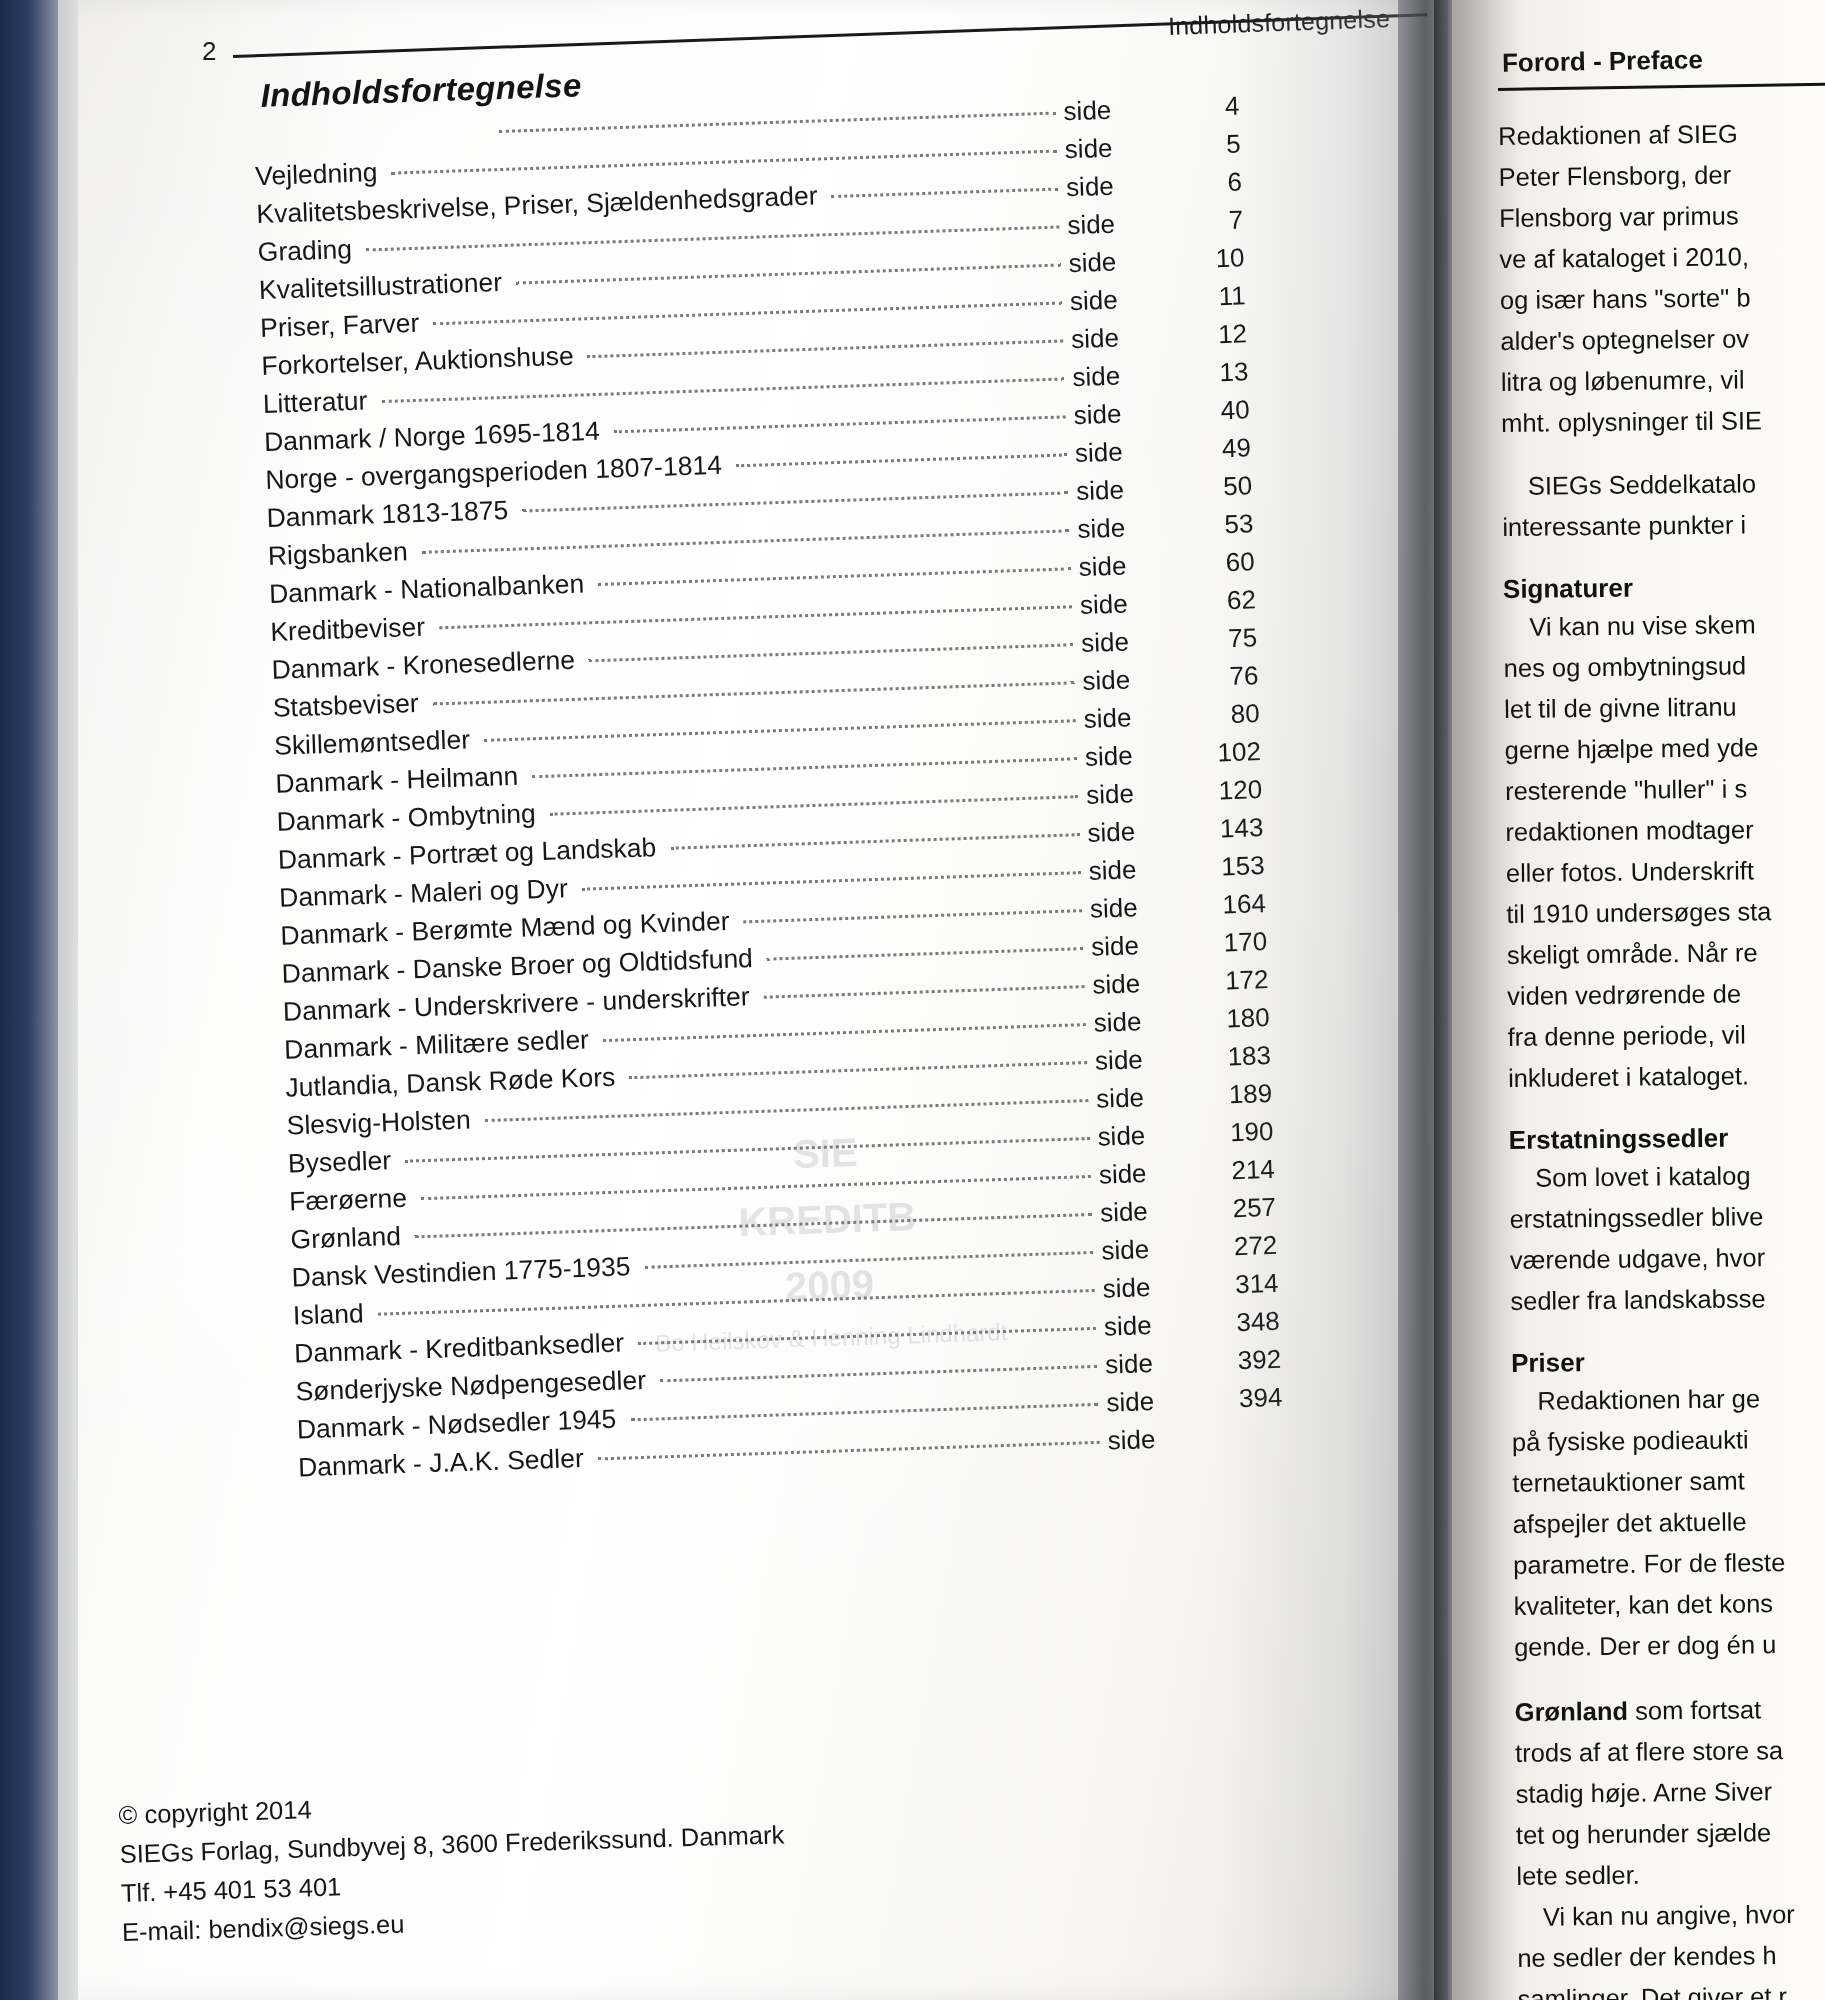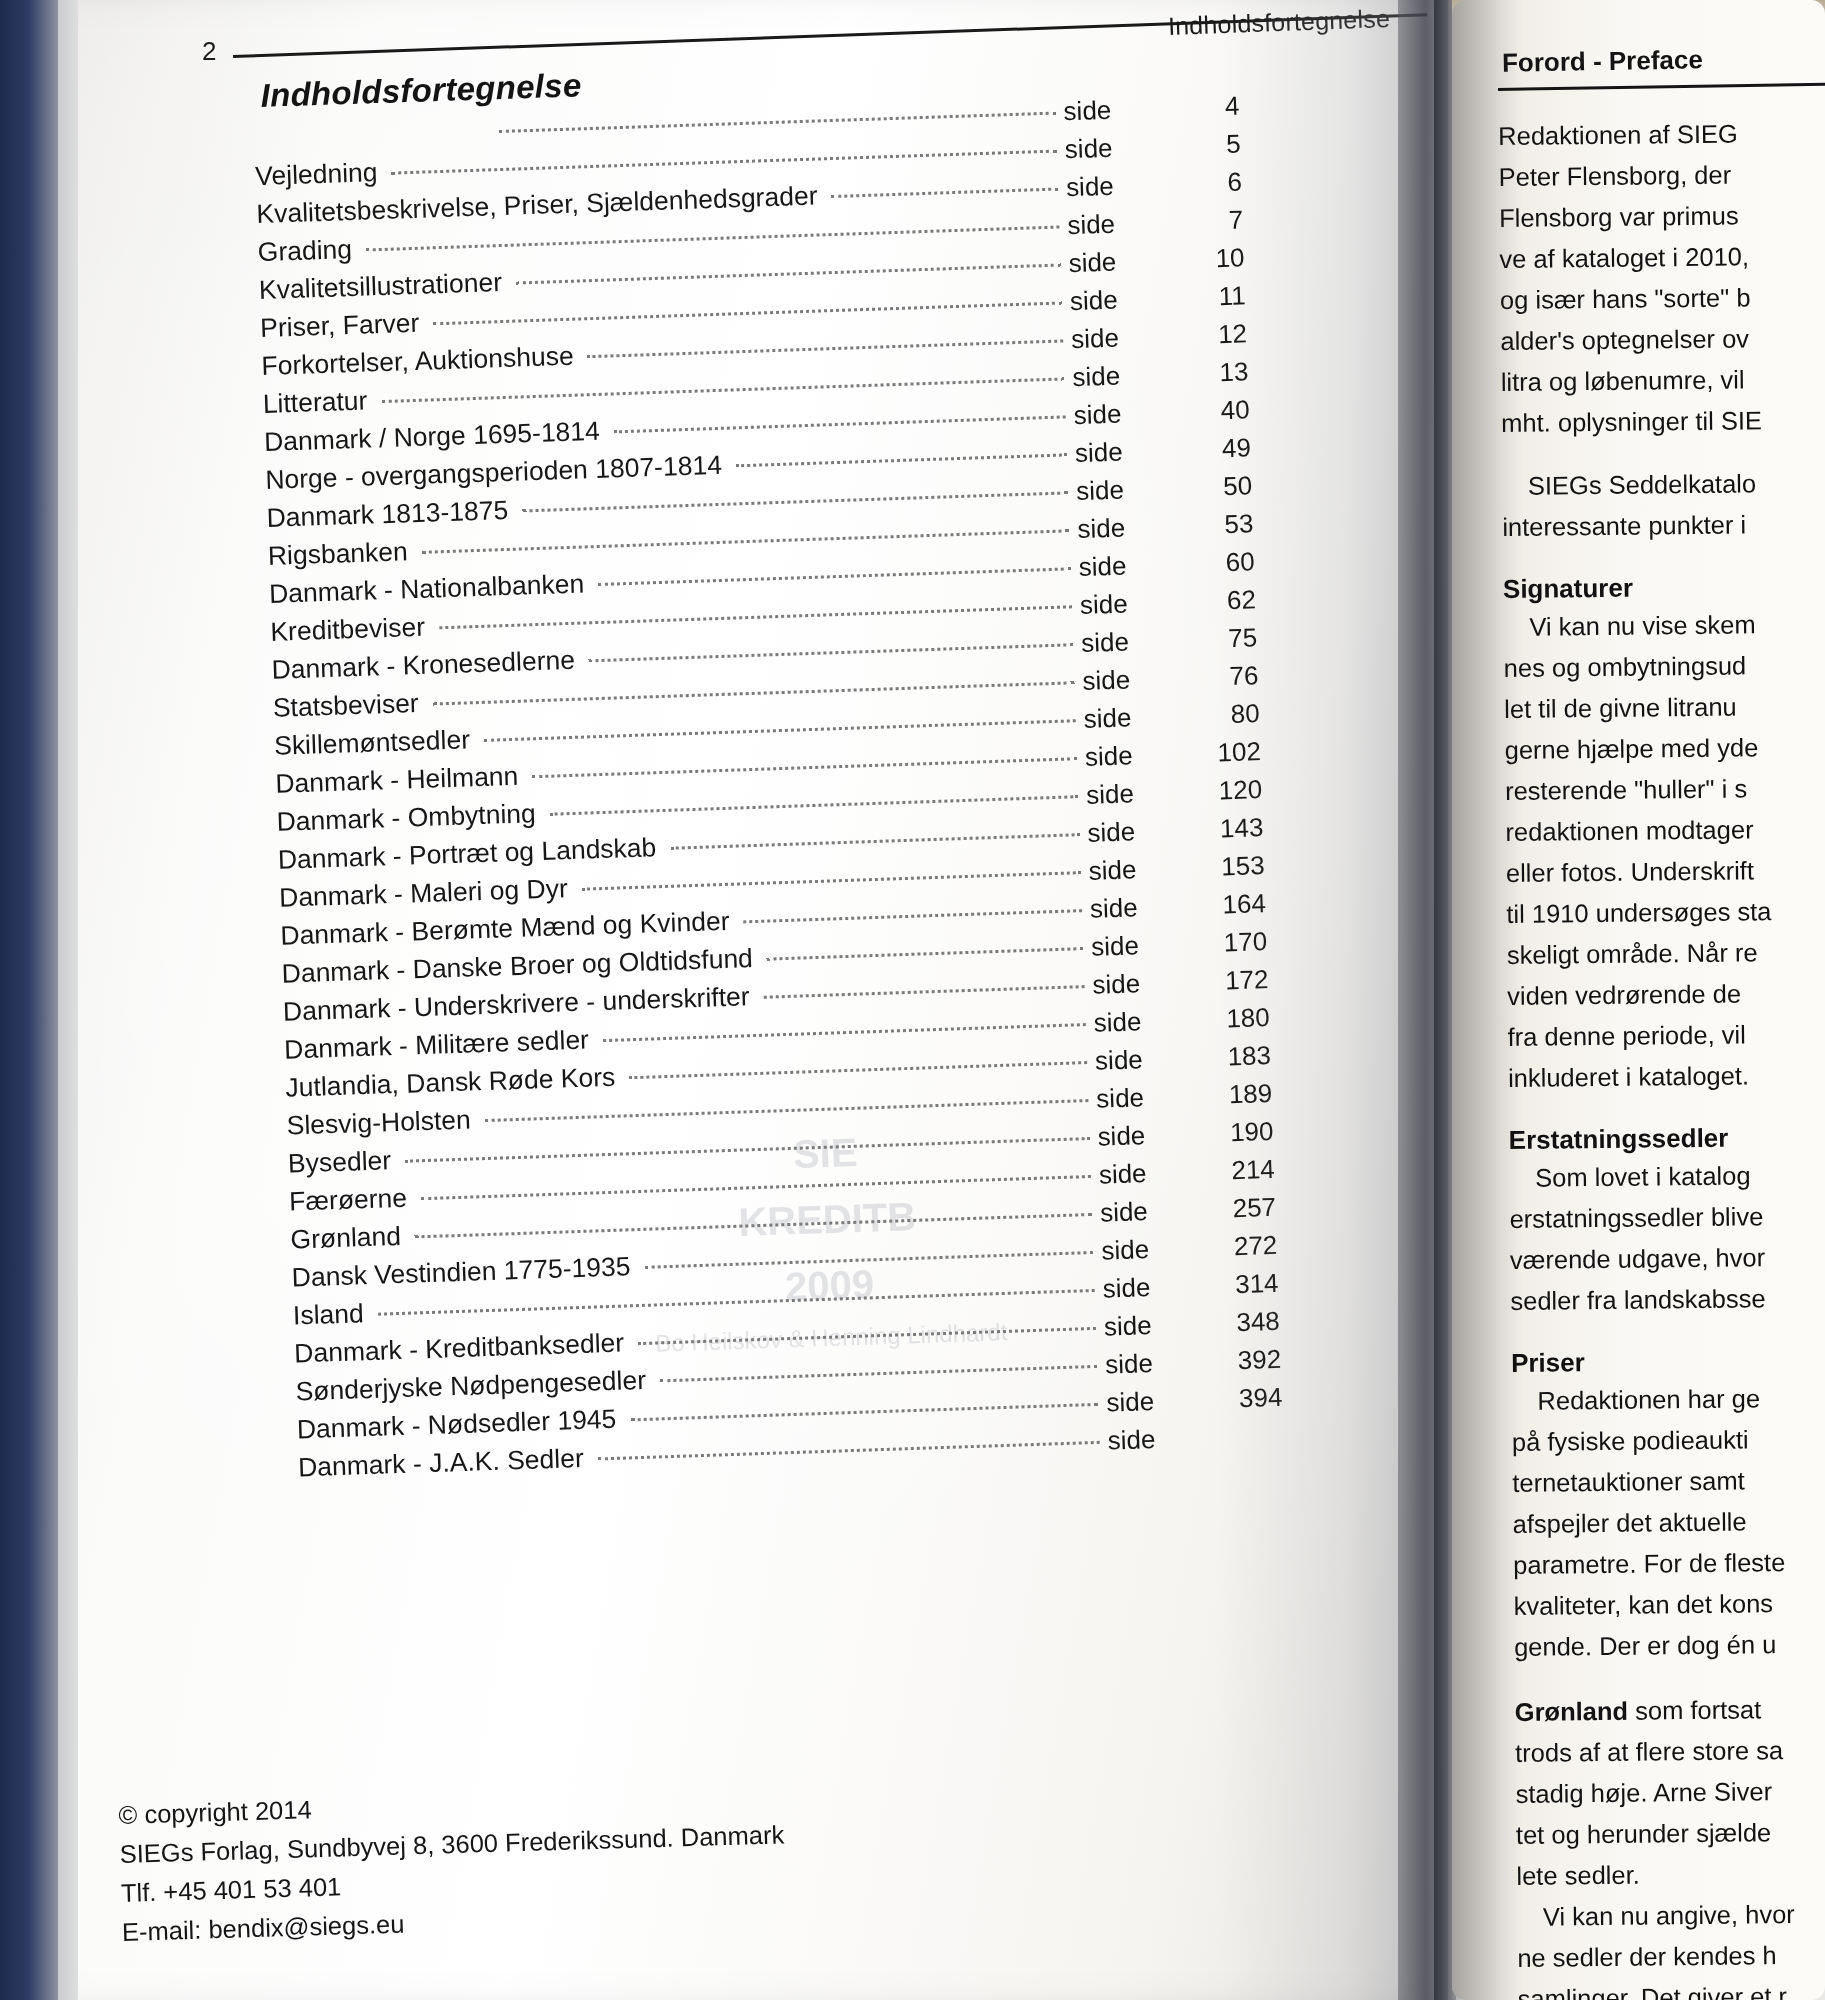--- a/index.html
+++ b/index.html
@@ -170,21 +170,20 @@
     background: linear-gradient(90deg, rgba(40,42,50,0.8), rgba(85,86,95,0.35));
   }
 
   
   .page-right {
     position: absolute;
     left: 1452px; top: 0;
     width: 373px; height: 2000px;
     background: linear-gradient(90deg,#dad6cd 0%, #efece5 12%, #faf8f4 45%, #fcfbf8 100%);
     overflow: hidden;
-    border-radius: 14px;
   }
   .page-right .edgeshade {
     position: absolute; left:0; top:0; width: 70px; height: 100%;
     background: linear-gradient(90deg, rgba(90,88,90,0.40), rgba(120,118,118,0) 100%);
   }
   .right-head {
     position: absolute;
     left: 50px;
     top: 46px;
     font-size: 26px;

